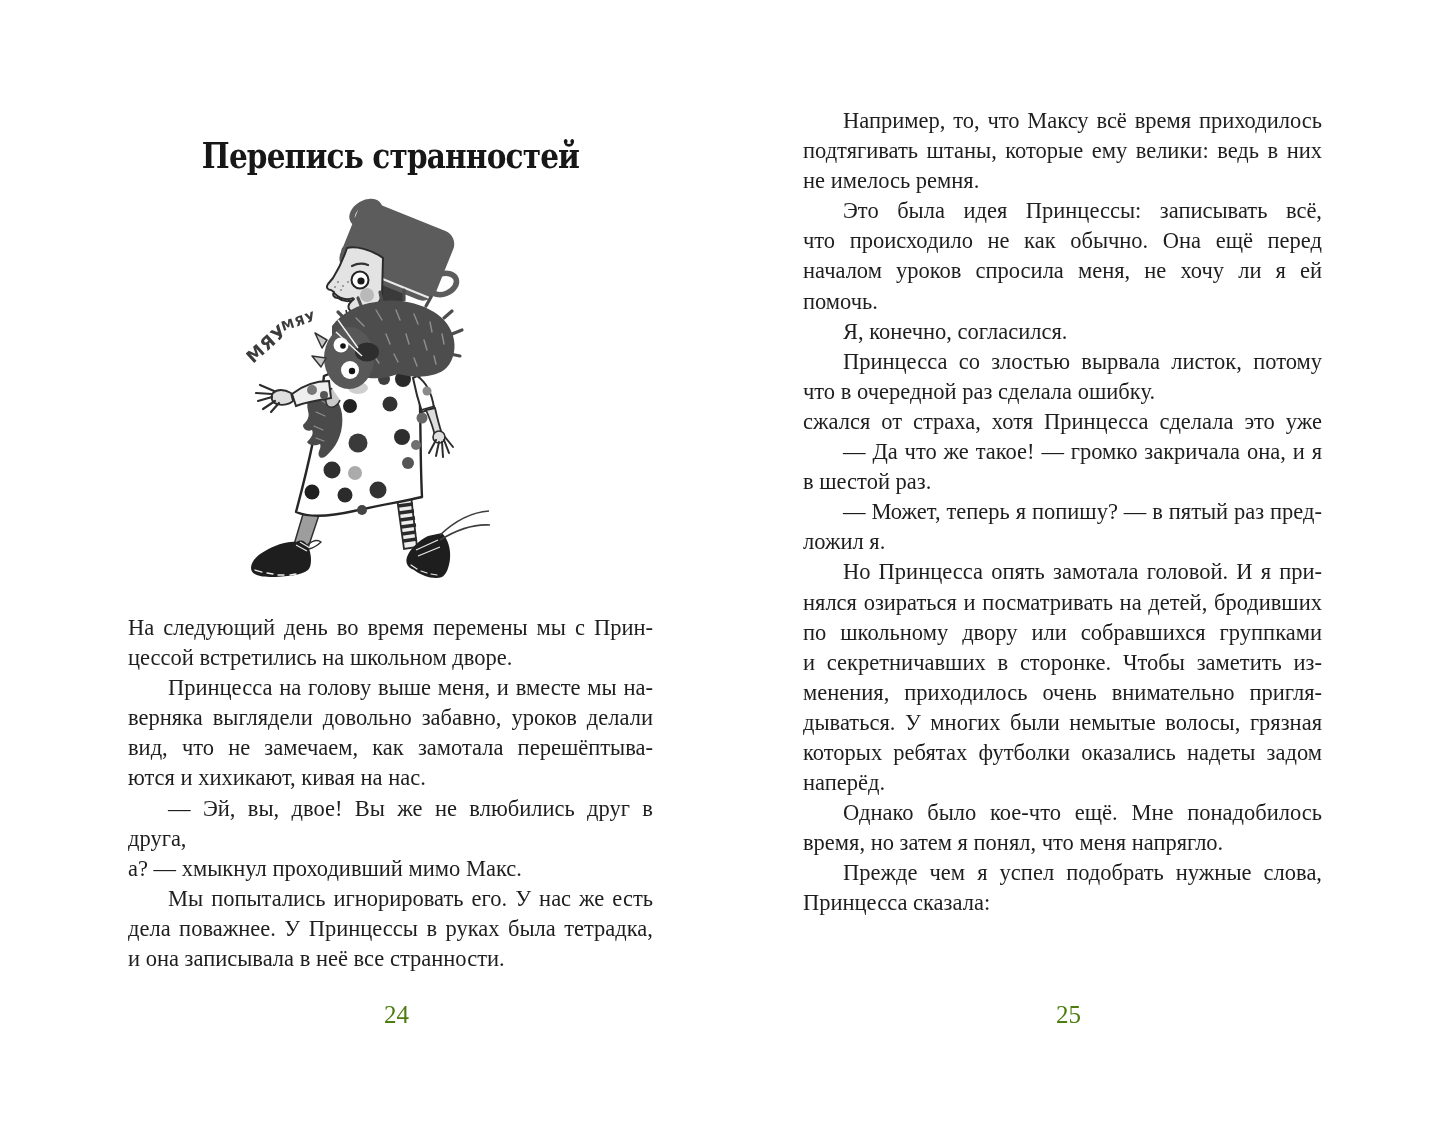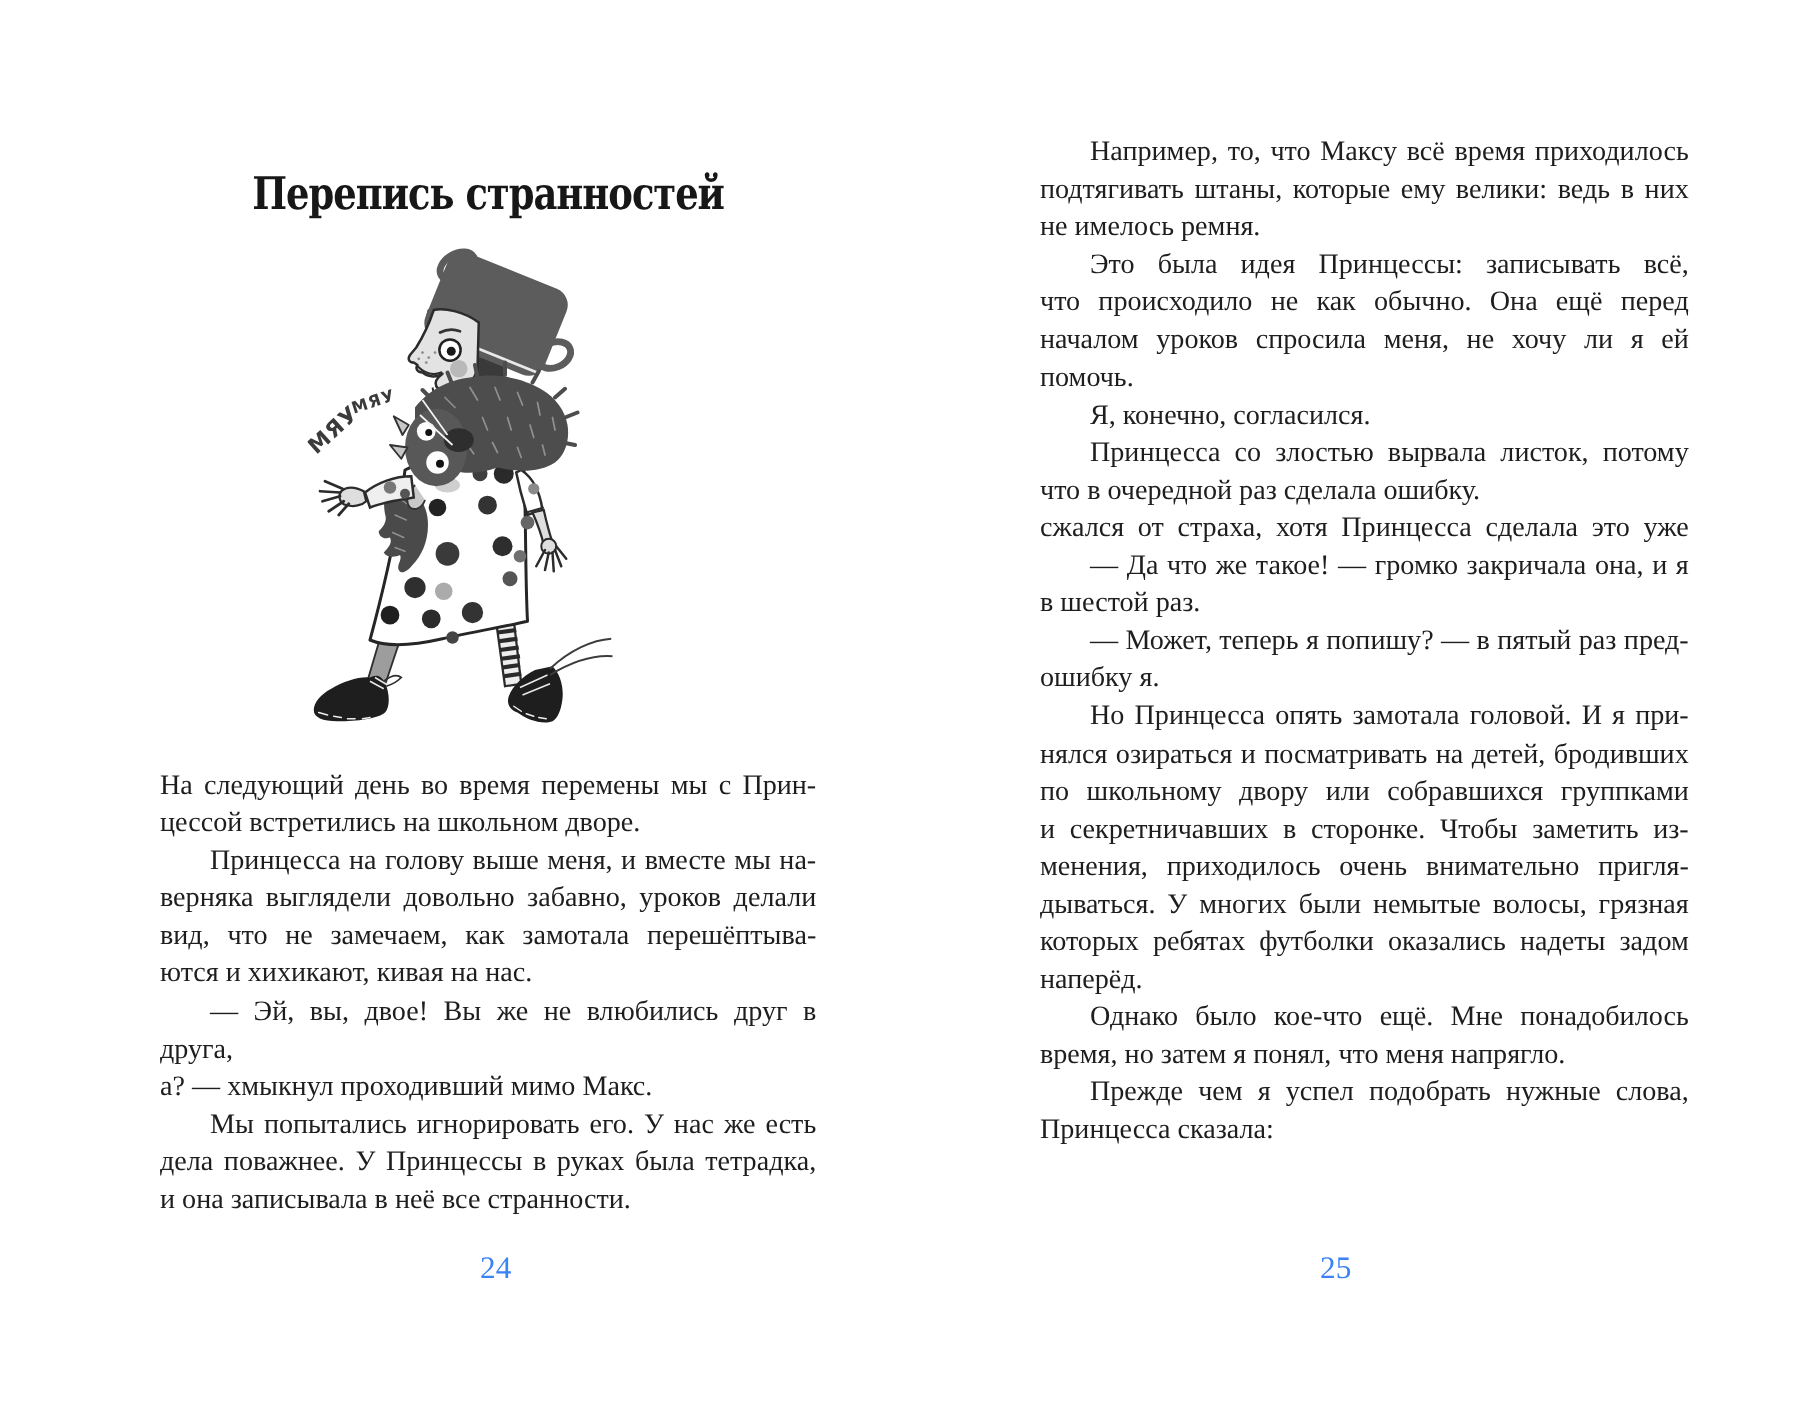--- a/index.html
+++ b/index.html
@@ -17,29 +17,29 @@
     font-family:"DejaVu Serif", serif; font-weight:bold;
     font-size:36px; line-height:40px; letter-spacing:-1px; color:#171717;
     transform:scaleX(.82);
   }
 
   .illustration { position:absolute; left:118px; top:198px; width:248px; height:388px; margin:0; }
   .illustration svg { display:block; width:100%; height:100%; }
 
   .textblock { position:absolute; left:0; width:100%; font-size:22.5px; line-height:30.1px; }
   .tb-left  { top:613px; }
-  .tb-right { top:106px;margin-left:29px; }
+  .tb-right { top:106px; }
 
   .tl { text-align:justify; text-align-last:justify; }
   .tl.end { text-align-last:left; }
   .tl.ind { text-indent:40px; }
 
   .page-number {
     position:absolute; top:1001px; left:12px; right:0;
-    text-align:center; font-size:25px; line-height:28px; color:#3b82f6;
+    text-align:center; font-size:25px; line-height:28px; color:#4d7c0f;
   }
 
   .meow {
     font-family:"DejaVu Sans", sans-serif; font-weight:600;
     letter-spacing:1px; fill:#3b3b3b;
   }
 </style>
 </head>
 <body>
 
@@ -188,21 +188,21 @@
         <div class="tl">что происходило не как обычно. Она ещё перед</div>
         <div class="tl">началом уроков спросила меня, не хочу ли я ей</div>
         <div class="tl end">помочь.</div>
         <div class="tl ind end">Я, конечно, согласился.</div>
         <div class="tl ind">Принцесса со злостью вырвала листок, потому</div>
         <div class="tl end">что в очередной раз сделала ошибку.</div>
         <div class="tl">сжался от страха, хотя Принцесса сделала это уже</div>
         <div class="tl ind">— Да что же такое! — громко закричала она, и я</div>
         <div class="tl end">в шестой раз.</div>
         <div class="tl ind">— Может, теперь я попишу? — в пятый раз пред-</div>
-        <div class="tl end">ошибку я.</div>
+        <div class="tl end">ложил я.</div>
         <div class="tl ind">Но Принцесса опять замотала головой. И я при-</div>
         <div class="tl">нялся озираться и посматривать на детей, бродивших</div>
         <div class="tl">по школьному двору или собравшихся группками</div>
         <div class="tl">и секретничавших в сторонке. Чтобы заметить из-</div>
         <div class="tl">менения, приходилось очень внимательно пригля-</div>
         <div class="tl">дываться. У многих были немытые волосы, грязная</div>
         <div class="tl">которых ребятах футболки оказались надеты задом</div>
         <div class="tl end">наперёд.</div>
         <div class="tl ind">Однако было кое-что ещё. Мне понадобилось</div>
         <div class="tl end">время, но затем я понял, что меня напрягло.</div>

